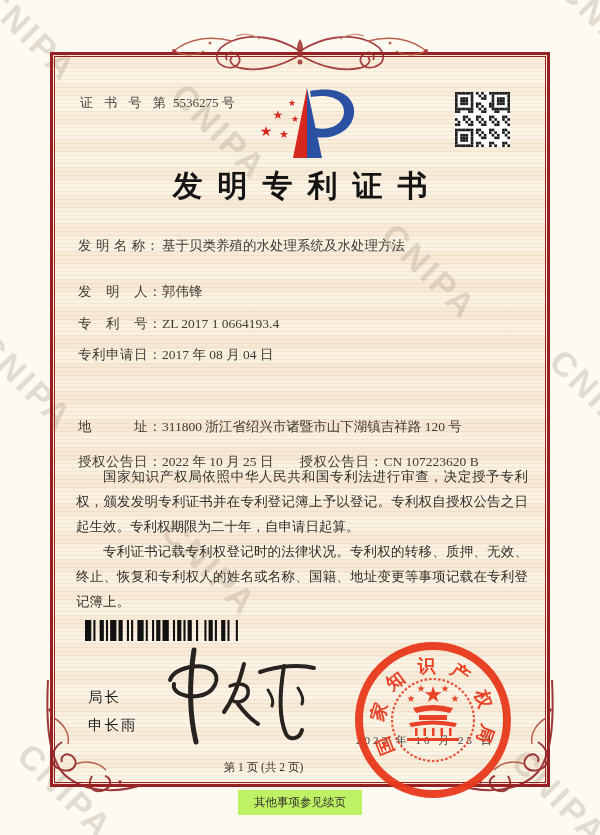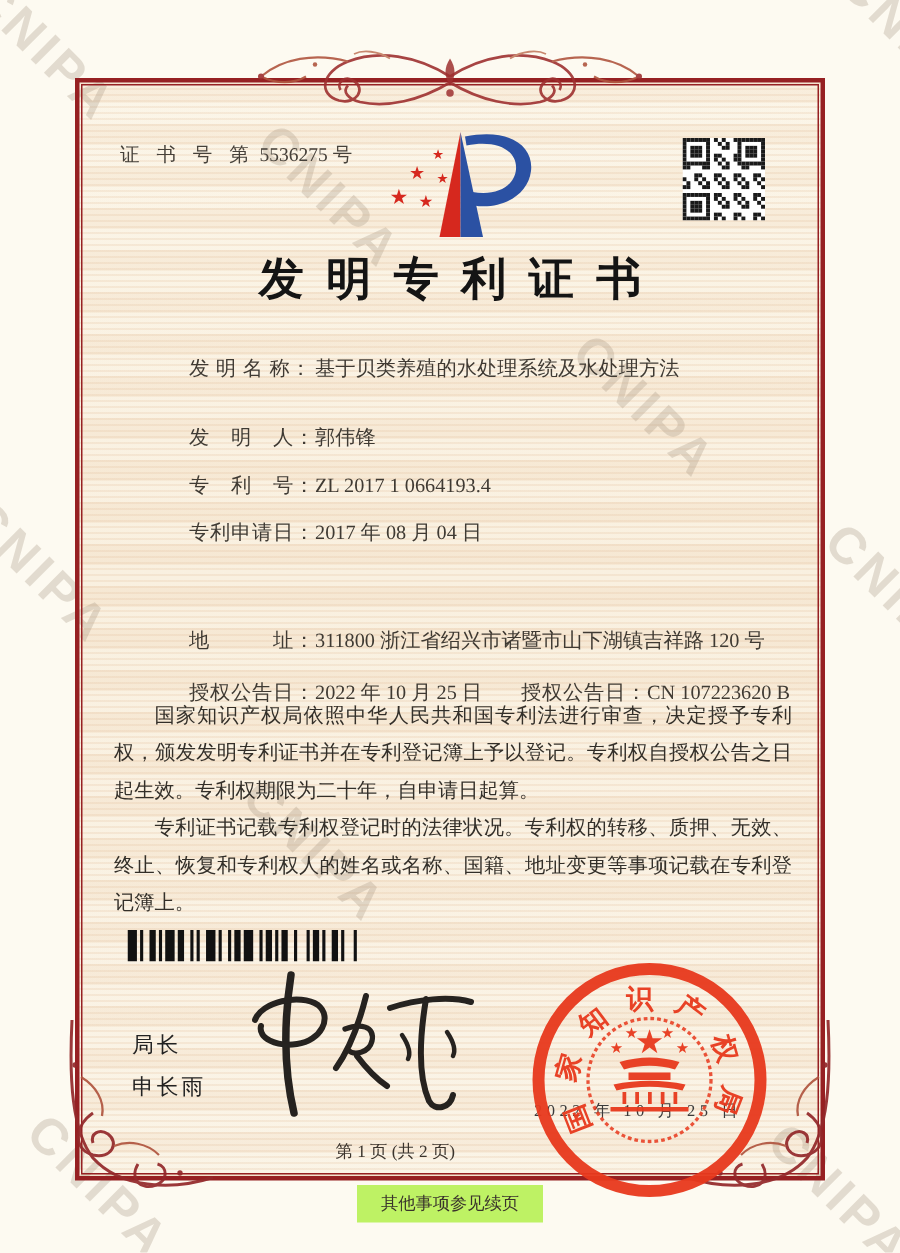--- a/index.html
+++ b/index.html
@@ -29,21 +29,21 @@
   
   .certno{position:absolute;left:80px;top:94px;z-index:4;font-size:13px;color:#46413a;white-space:pre;}
   .certno .sp{letter-spacing:4px;}
   .logo{position:absolute;left:246px;top:84px;z-index:4;}
   .qr{position:absolute;left:455px;top:92px;z-index:4;}
   .title{position:absolute;left:0;top:166px;width:600px;z-index:4;text-align:center;
          font-size:30px;font-weight:700;color:#141414;letter-spacing:15px;text-indent:15px;}
 
   
   .row{position:absolute;left:78px;z-index:4;font-size:13.5px;color:#3f3a33;white-space:pre;}
-  .row .lbl{display:inline-block;width:84px;letter-spacing:.5px;margin-left:48px;}
+  .row .lbl{display:inline-block;width:84px;letter-spacing:.5px;}
   .row .lbl2{display:inline-block;width:84px;margin-left:26px;letter-spacing:.5px;}
 
   
   .paras{position:absolute;left:76px;top:464px;width:452px;z-index:4;font-size:13.5px;
          line-height:25px;color:#332f29;text-align:justify;}
   .paras p{margin:0;text-indent:2em;}
 
   
   .barcode{position:absolute;left:85px;top:620px;z-index:4;}
   .director{position:absolute;left:88px;top:683px;z-index:4;font-size:14.5px;color:#222;

